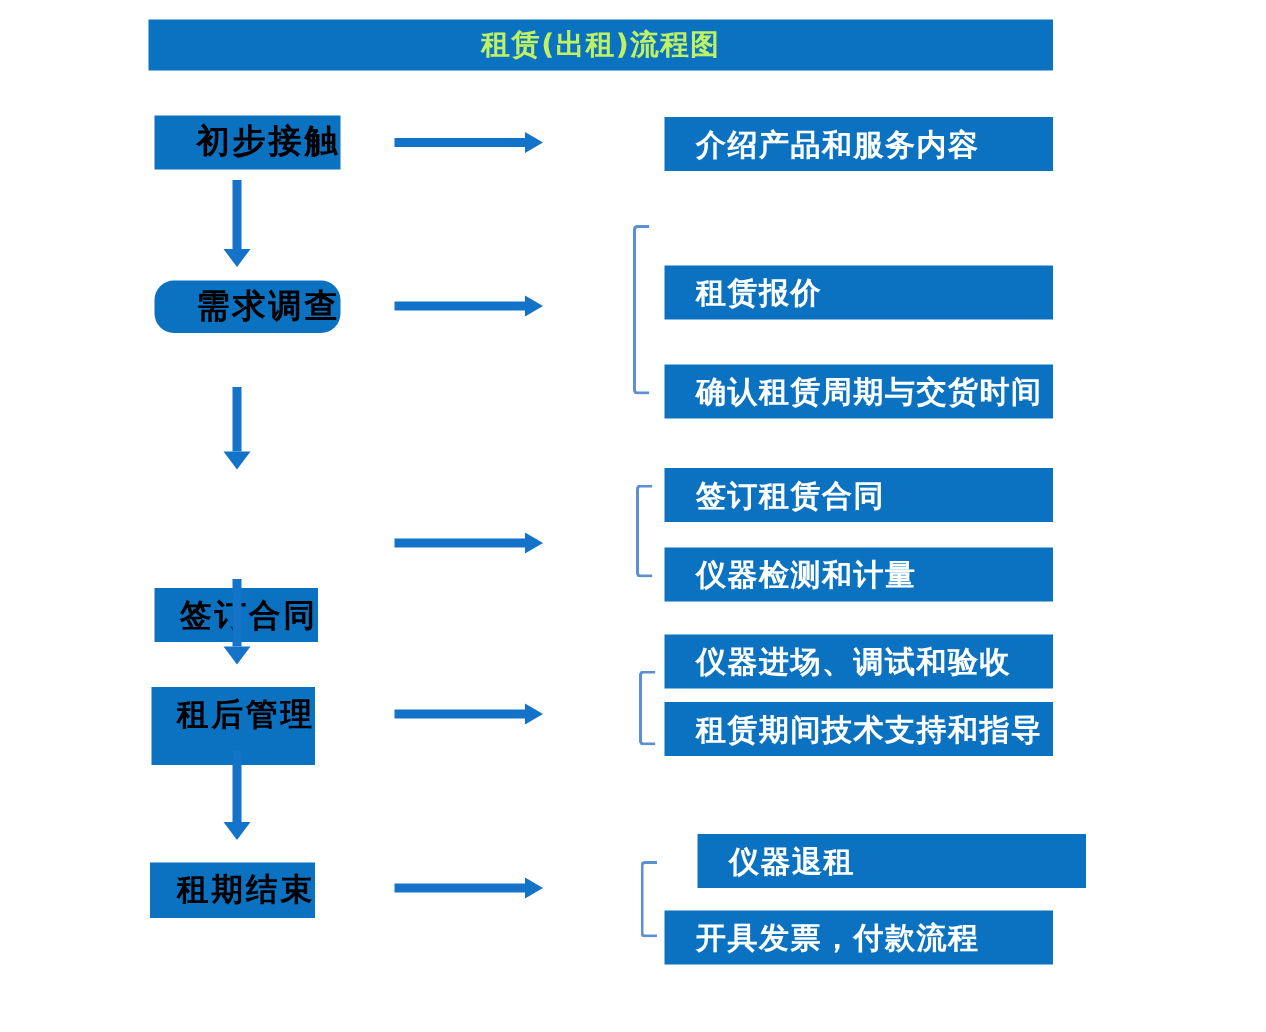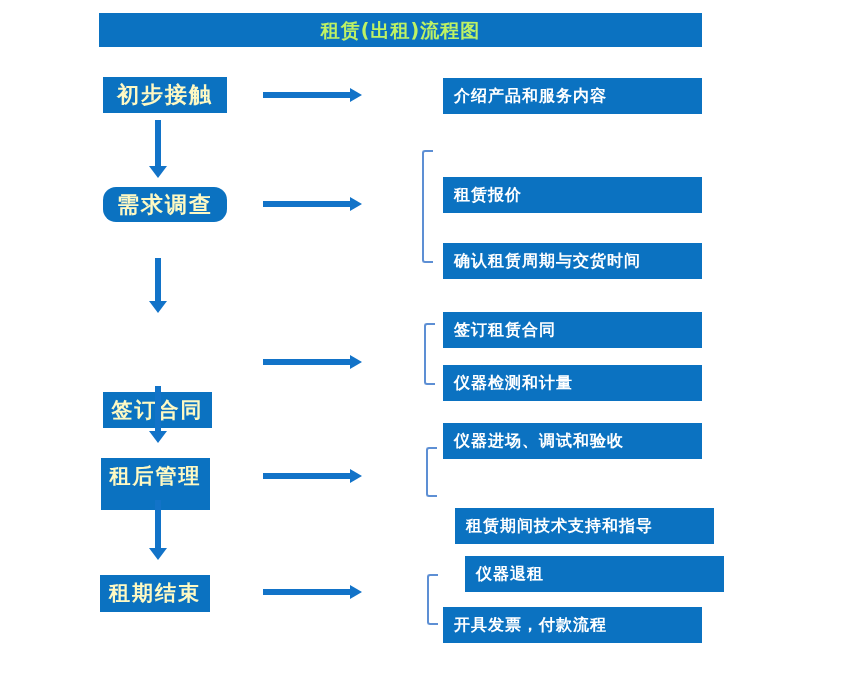--- a/index.html
+++ b/index.html
@@ -17,29 +17,29 @@
   }
   .title-bar{
     position:absolute;left:99px;top:13px;width:603px;height:34px;
     background:var(--box-blue);
     color:#bef264;font-weight:bold;font-size:19px;
     text-align:center;line-height:34px;letter-spacing:1px;
   }
   .stage{
     position:absolute;
     background:var(--box-blue);
-    color:#fef9c3;font-weight:bold;font-size:22px;
-    text-align:center;letter-spacing:2px;
+    color:#000000;font-weight:bold;font-size:22px;
+    text-align:right;letter-spacing:2px;
     white-space:nowrap;
   }
   .output{
     position:absolute;left:443px;width:259px;height:36px;
     background:var(--box-blue);
-    color:#fff;font-weight:bold;font-size:16px;
-    line-height:36px;padding-left:11px;box-sizing:border-box;
+    color:#fff;font-weight:bold;font-size:20px;
+    line-height:36px;padding-left:21px;box-sizing:border-box;
     letter-spacing:1px;white-space:nowrap;overflow:hidden;
   }
   .harrow{position:absolute;left:263px;width:87px;height:6px;background:var(--arrow-blue);}
   .harrow .head{
     position:absolute;left:100%;top:-4px;width:0;height:0;
     border-left:12px solid var(--arrow-blue);
     border-top:7px solid transparent;
     border-bottom:7px solid transparent;
   }
   .varrow{position:absolute;left:155px;width:6px;background:var(--arrow-blue);}
@@ -72,21 +72,21 @@
 
   <div class="output" style="top:78px;">介绍产品和服务内容</div>
 
   <div class="output" style="top:177px;">租赁报价</div>
   <div class="output" style="top:243px;">确认租赁周期与交货时间</div>
 
   <div class="output" style="top:365px;">仪器检测和计量</div>
   <div class="output" style="top:312px;">签订租赁合同</div>
 
   <div class="output" style="top:423px;">仪器进场、调试和验收</div>
-  <div class="output" style="top:508px;margin-left:12px;">租赁期间技术支持和指导</div>
+  <div class="output" style="top:468px;">租赁期间技术支持和指导</div>
 
   <div class="output" style="top:556px;margin-left:22px;">仪器退租</div>
   <div class="output" style="top:607px;">开具发票，付款流程</div>
 
   <div class="harrow" style="top:92px;">
       <div class="head"></div>
     </div>
   <div class="harrow" style="top:201px;">
       <div class="head"></div>
     </div>

